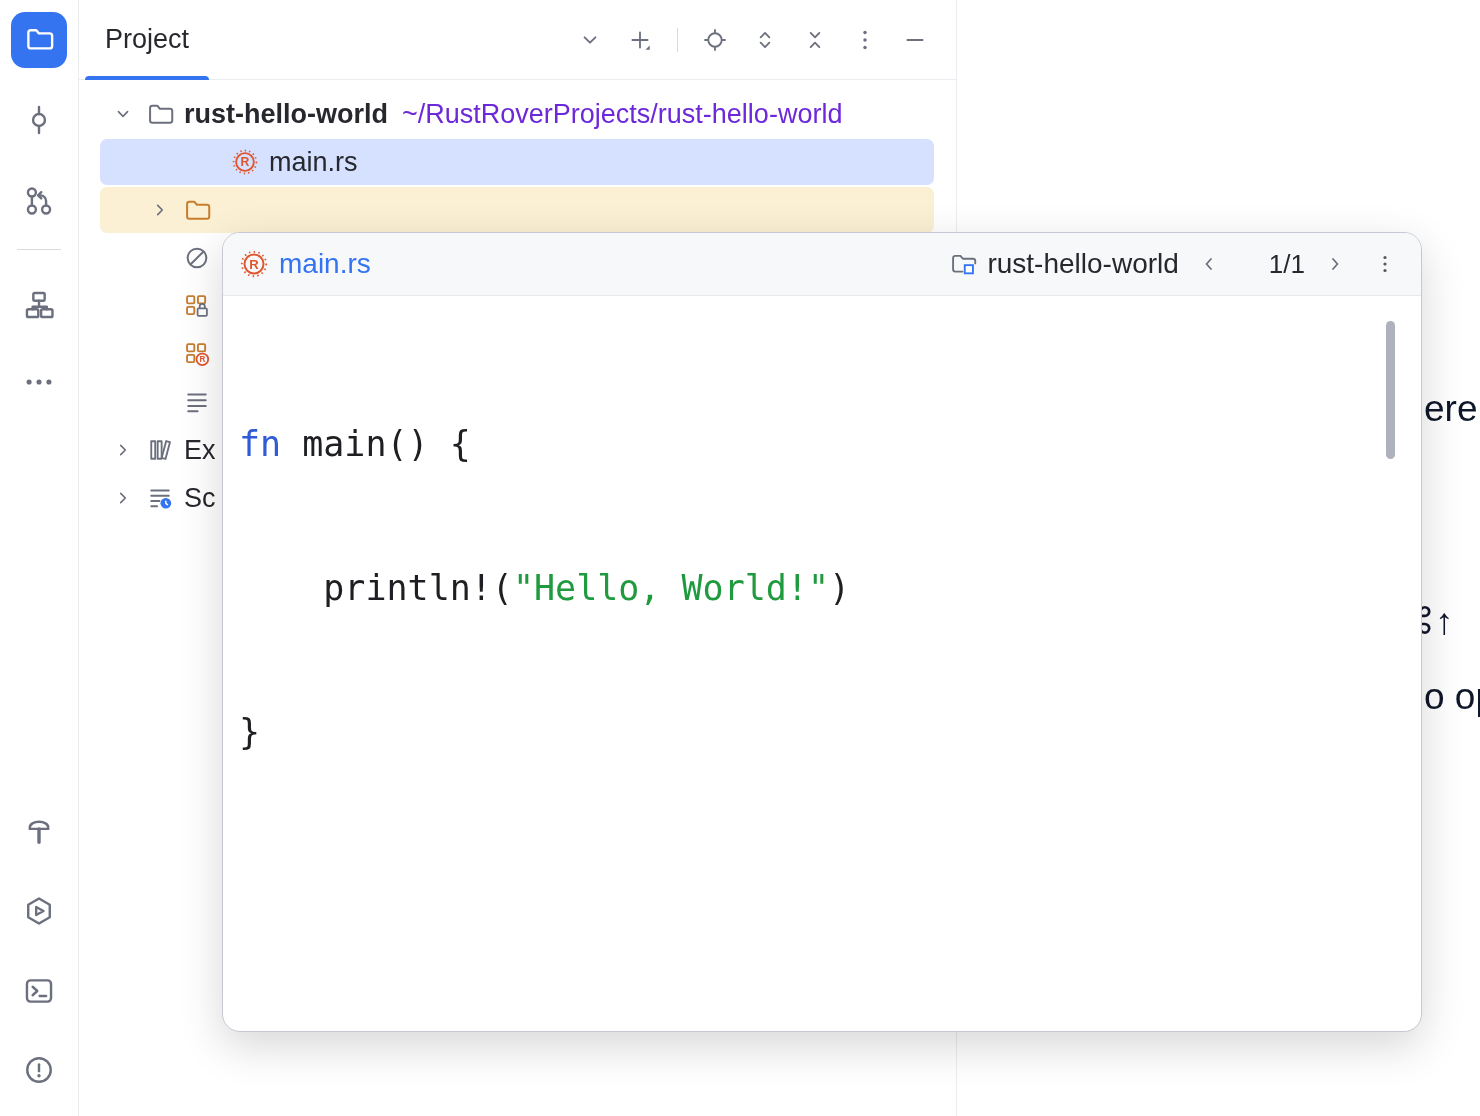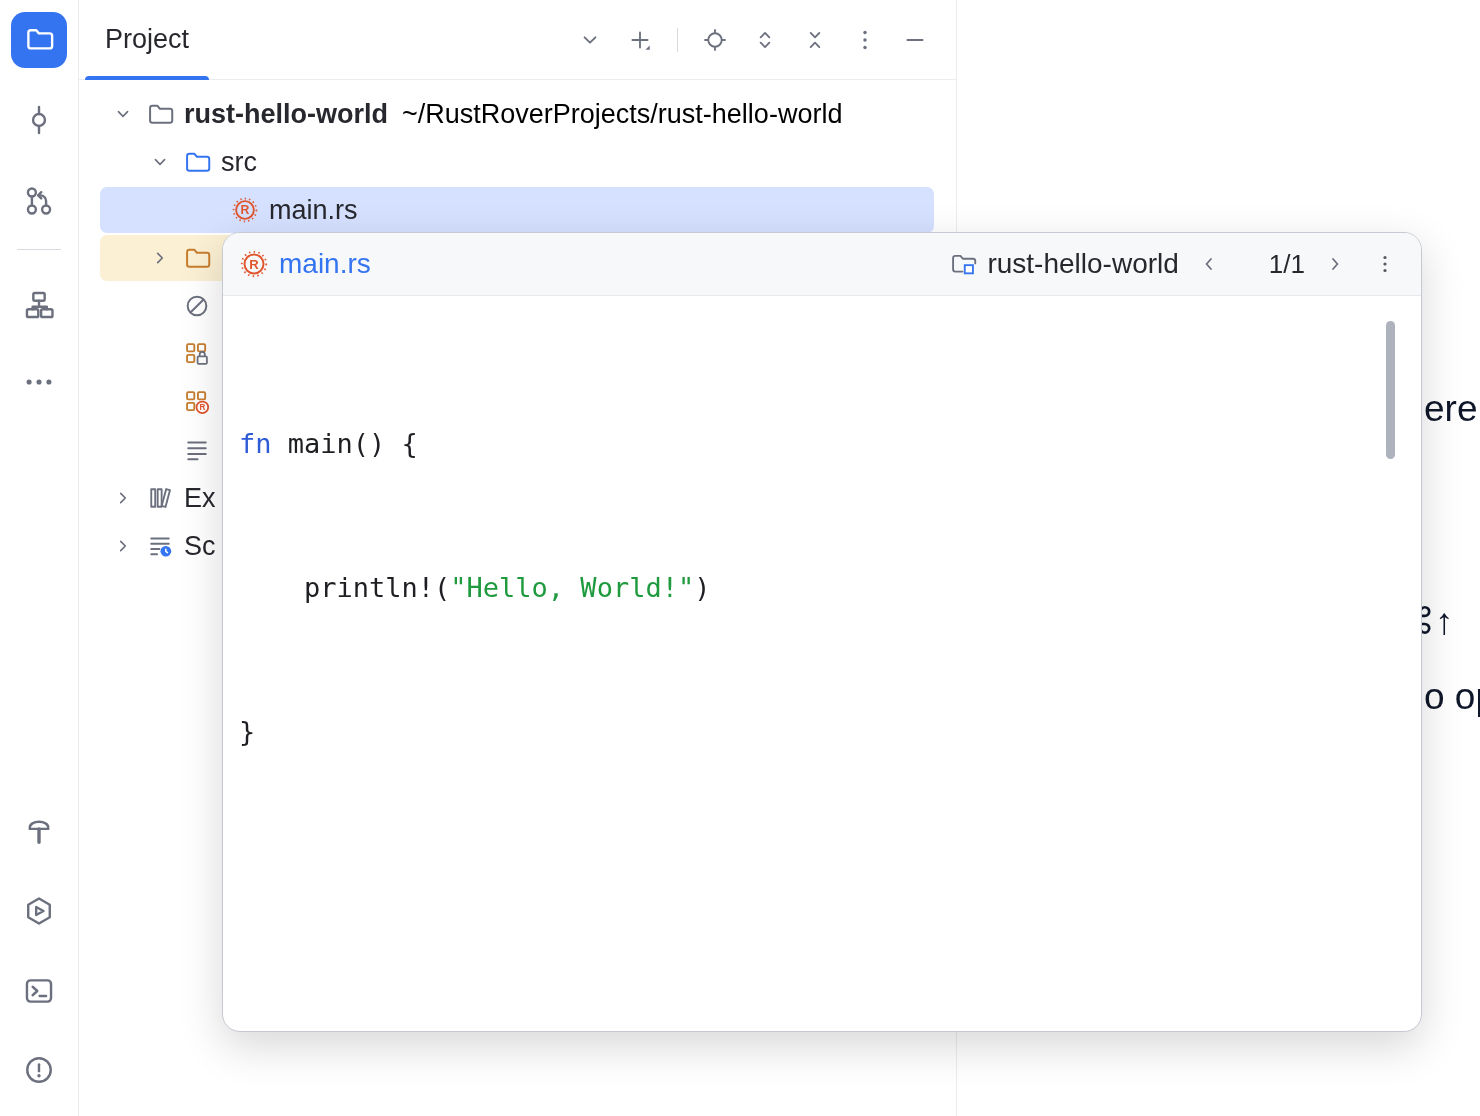--- a/index.html
+++ b/index.html
@@ -57,41 +57,41 @@
     font-size: 27px; white-space: nowrap; cursor: pointer;
   }
   .row-bg { position: absolute; left: 21px; right: 22px; top: 1px; bottom: 1px; border-radius: 7px; }
   .tree-row.selected .row-bg { background: #D5E1FF; }
   .tree-row.excluded .row-bg { background: #FBF0D3; }
   .tree-row > *:not(.row-bg) { position: relative; }
   .chev { width: 22px; height: 22px; display: flex; flex: 0 0 auto; }
   .ticon { width: 28px; height: 28px; display: flex; flex: 0 0 auto; margin-left: 12px; }
   .tlabel { margin-left: 10px; color: #27282E; }
   .tlabel.bold { font-weight: 700; }
-  .tpath { margin-left: 14px; color: #000000; }
+  .tpath { margin-left: 14px; color: #6d28d9; }
 
   
   .popup {
     position: absolute; left: 222px; top: 232px; width: 1200px; height: 800px;
     background: #fff; border: 1px solid #C6C9D2; border-radius: 18px;
     box-shadow: 0 14px 44px rgba(0,0,0,.16); z-index: 10; overflow: hidden;
   }
   .popup-header {
     height: 63px; background: #F7F8FA; border-bottom: 1px solid #E6E8EC;
     display: flex; align-items: center; padding: 0 24px 0 16px;
   }
   .ph-file { color: #3574F0; font-size: 28px; margin-left: 10px; cursor: pointer; }
   .ph-right { margin-left: auto; display: flex; align-items: center; gap: 18px; }
   .ph-loc { font-size: 28px; color: #27282E; margin-left: -8px; }
   .ph-counter { font-size: 26px; color: #27282E; margin-left: 30px; }
   .ph-nav { width: 24px; height: 24px; display: flex; cursor: pointer; }
   .popup-code {
     padding: 28px 0 0 16px;
     font-family: "DejaVu Sans Mono", monospace;
-    font-size: 27px; line-height: 48px; white-space: pre; color: #1E1F22;
+    font-size: 35px; line-height: 48px; white-space: pre; color: #1E1F22;
   }
   .kw { color: #2E5BD6; }
   .str { color: #1F9A3E; }
   .popup-scrollbar {
     position: absolute; right: 26px; top: 88px; width: 9px; height: 138px;
     border-radius: 5px; background: #AEB2BC; cursor: pointer;
   }
 
   
   .hint-frag { position: absolute; font-size: 37px; color: #0f172a; z-index: 1; white-space: pre; }
@@ -274,38 +274,20 @@
         <svg width="28" height="28" viewBox="0 0 24 24">
             <g fill="none" stroke="#6C707E" stroke-width="1.7" stroke-linecap="round" stroke-linejoin="round">
               <path d="M3.5 7c0-1.1.9-2 2-2h4.3l2.1 2.5h8.6c1.1 0 2 .9 2 2v8c0 1.1-.9 2-2 2h-15c-1.1 0-2-.9-2-2Z"></path>
             </g>
           </svg>
       </span>
       <span class="tlabel bold">rust-hello-world</span>
       <span class="tpath">~/RustRoverProjects/rust-hello-world</span>
     </div>
 
-    <div class="tree-row" style="padding-left:70px">
-      <div class="row-bg"></div>
-      <span class="chev">
-        <svg width="22" height="22" viewBox="0 0 24 24">
-            <g fill="none" stroke="#6C707E" stroke-width="1.8" stroke-linecap="round" stroke-linejoin="round">
-              <path d="M7 9.5 12 14.5 17 9.5"></path>
-            </g>
-          </svg>
-      </span>
-      <span class="ticon">
-        <svg width="28" height="28" viewBox="0 0 24 24">
-            <g fill="none" stroke="#3574F0" stroke-width="1.7" stroke-linecap="round" stroke-linejoin="round">
-              <path d="M3.5 7c0-1.1.9-2 2-2h4.3l2.1 2.5h8.6c1.1 0 2 .9 2 2v8c0 1.1-.9 2-2 2h-15c-1.1 0-2-.9-2-2Z"></path>
-            </g>
-          </svg>
-      </span>
-      <span class="tlabel">src</span>
-    </div>
 
     <div class="tree-row selected" style="padding-left:152px">
       <div class="row-bg"></div>
       <span class="ticon" style="margin-left:0">
         <svg width="28" height="28" viewBox="0 0 24 24">
             <circle cx="12" cy="12" r="9.8" fill="none" stroke="#E0562F" stroke-width="1.4" stroke-dasharray="1.2 2.6"></circle>
             <circle cx="12" cy="12" r="7.6" fill="none" stroke="#E0562F" stroke-width="1.6"></circle>
             <text x="12" y="15.8" text-anchor="middle" font-size="10.5" font-weight="bold" fill="#E0562F" font-family="Liberation Sans, sans-serif">R</text>
           </svg>
       </span>

